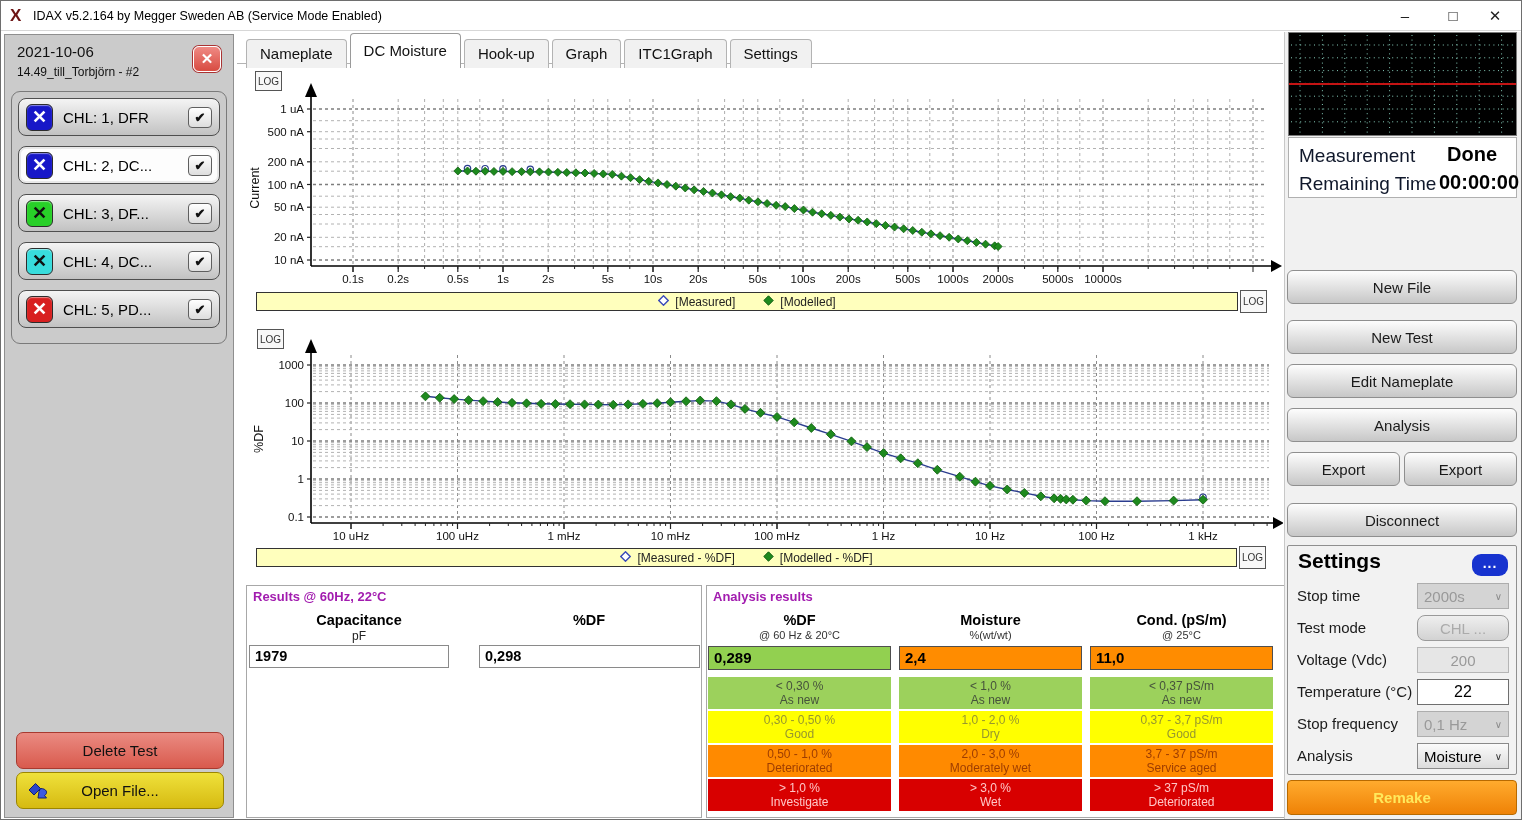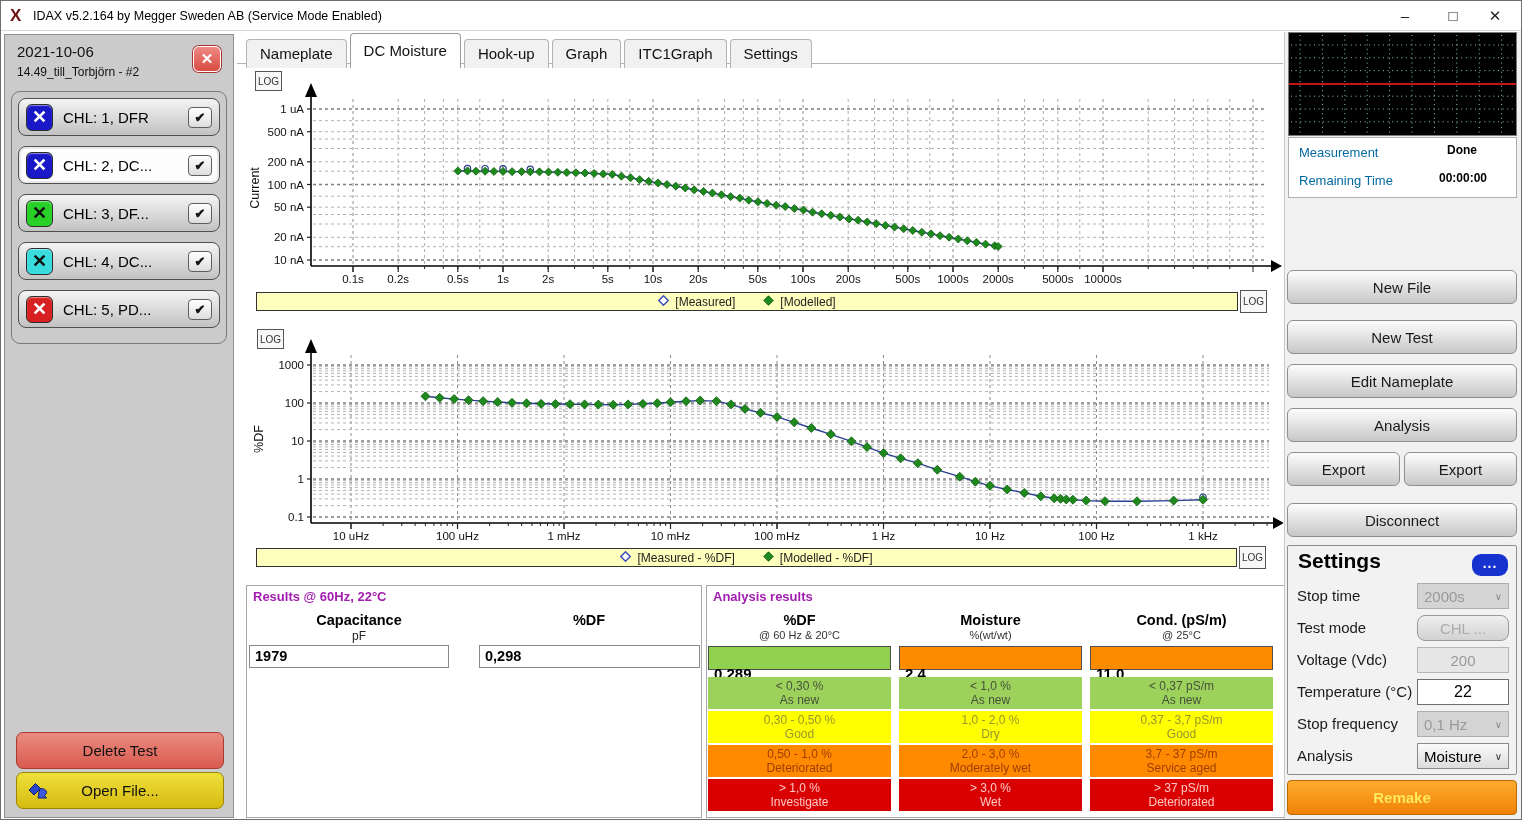--- a/index.html
+++ b/index.html
@@ -64,30 +64,30 @@
   .box-title { position:absolute; left:6px; top:3px; font-size:13px; font-weight:bold; color:#a21caf; }
   .rcol-head { position:absolute; width:220px; text-align:center; }
   .rcol-head .h1 { font-size:14.5px; font-weight:bold; color:#000; }
   .rcol-head .h2 { font-size:12px; color:#222; margin-top:1px; }
   .rval { position:absolute; top:59px; width:200px; height:23px; border:1px solid #8a8a8a; background:#fff;
           font-size:14.5px; font-weight:bold; color:#000; padding:2px 0 0 5px; }
   .acol-head { position:absolute; top:26px; width:183px; text-align:center; }
   .acol-head .h1 { font-size:14.5px; font-weight:bold; color:#000; }
   .acol-head .h2 { font-size:11px; color:#333; margin-top:1px; }
   .aval { position:absolute; top:60px; width:183px; height:24px; border:1px solid #4f4f4f; font-size:15px; font-weight:bold;
-          color:#000; padding:18px 0 0 5px; }
+          color:#000; padding:2px 0 0 5px; }
   .rating-cell { position:absolute; width:183px; height:32px; display:flex; flex-direction:column; align-items:center;
                  justify-content:center; font-size:12px; line-height:14px; text-align:center; }
 
   
   .rightpanel-bg { position:absolute; left:1283px; top:31px; width:238px; height:788px; background:#f1f1f1; border-left:1px solid #c8c8c8; }
   .scope { position:absolute; left:1287px; top:31px; width:229px; height:104px; background:#000; border:1px solid #7a7a7a; }
   .status-box { position:absolute; left:1287px; top:136px; width:229px; height:61px; background:#fff; border:1px solid #b0b0b0; }
-  .status-label { position:absolute; left:10px; font-size:13px; color:#0369a1; }
-  .status-value { position:absolute; font-size:12px; font-weight:bold; color:#000; }
+  .status-label { position:absolute; left:10px; font-size:19px; color:#0f172a; }
+  .status-value { position:absolute; font-size:20px; font-weight:bold; color:#000; }
   .rbtn { position:absolute; left:1286px; width:230px; height:34px; border:1px solid #8f8f8f; border-radius:6px;
           background:linear-gradient(#fdfdfd,#c7c7c7); font-size:15px; color:#1a1a1a; display:flex; align-items:center; justify-content:center; }
   #btn-newfile { top:269px; } #btn-newtest { top:319px; } #btn-nameplate { top:363px; } #btn-analysis { top:407px; }
   #btn-export { top:451px; width:113px; } #btn-report { top:451px; left:1403px; width:113px; }
   #btn-disconnect { top:502px; }
 
   .settings-box { position:absolute; left:1286px; top:544px; width:230px; height:230px; background:#f2f2f2; border:1px solid #8f8f8f; border-radius:2px; }
   .settings-title { position:absolute; left:10px; top:3px; font-size:21px; font-weight:bold; color:#000; }
   .settings-menu-btn { position:absolute; right:8px; top:8px; width:36px; height:22px; background:#1733cf; border-radius:9px;
                        color:#fff; font-weight:bold; font-size:14px; text-align:center; line-height:18px; letter-spacing:1px; }

